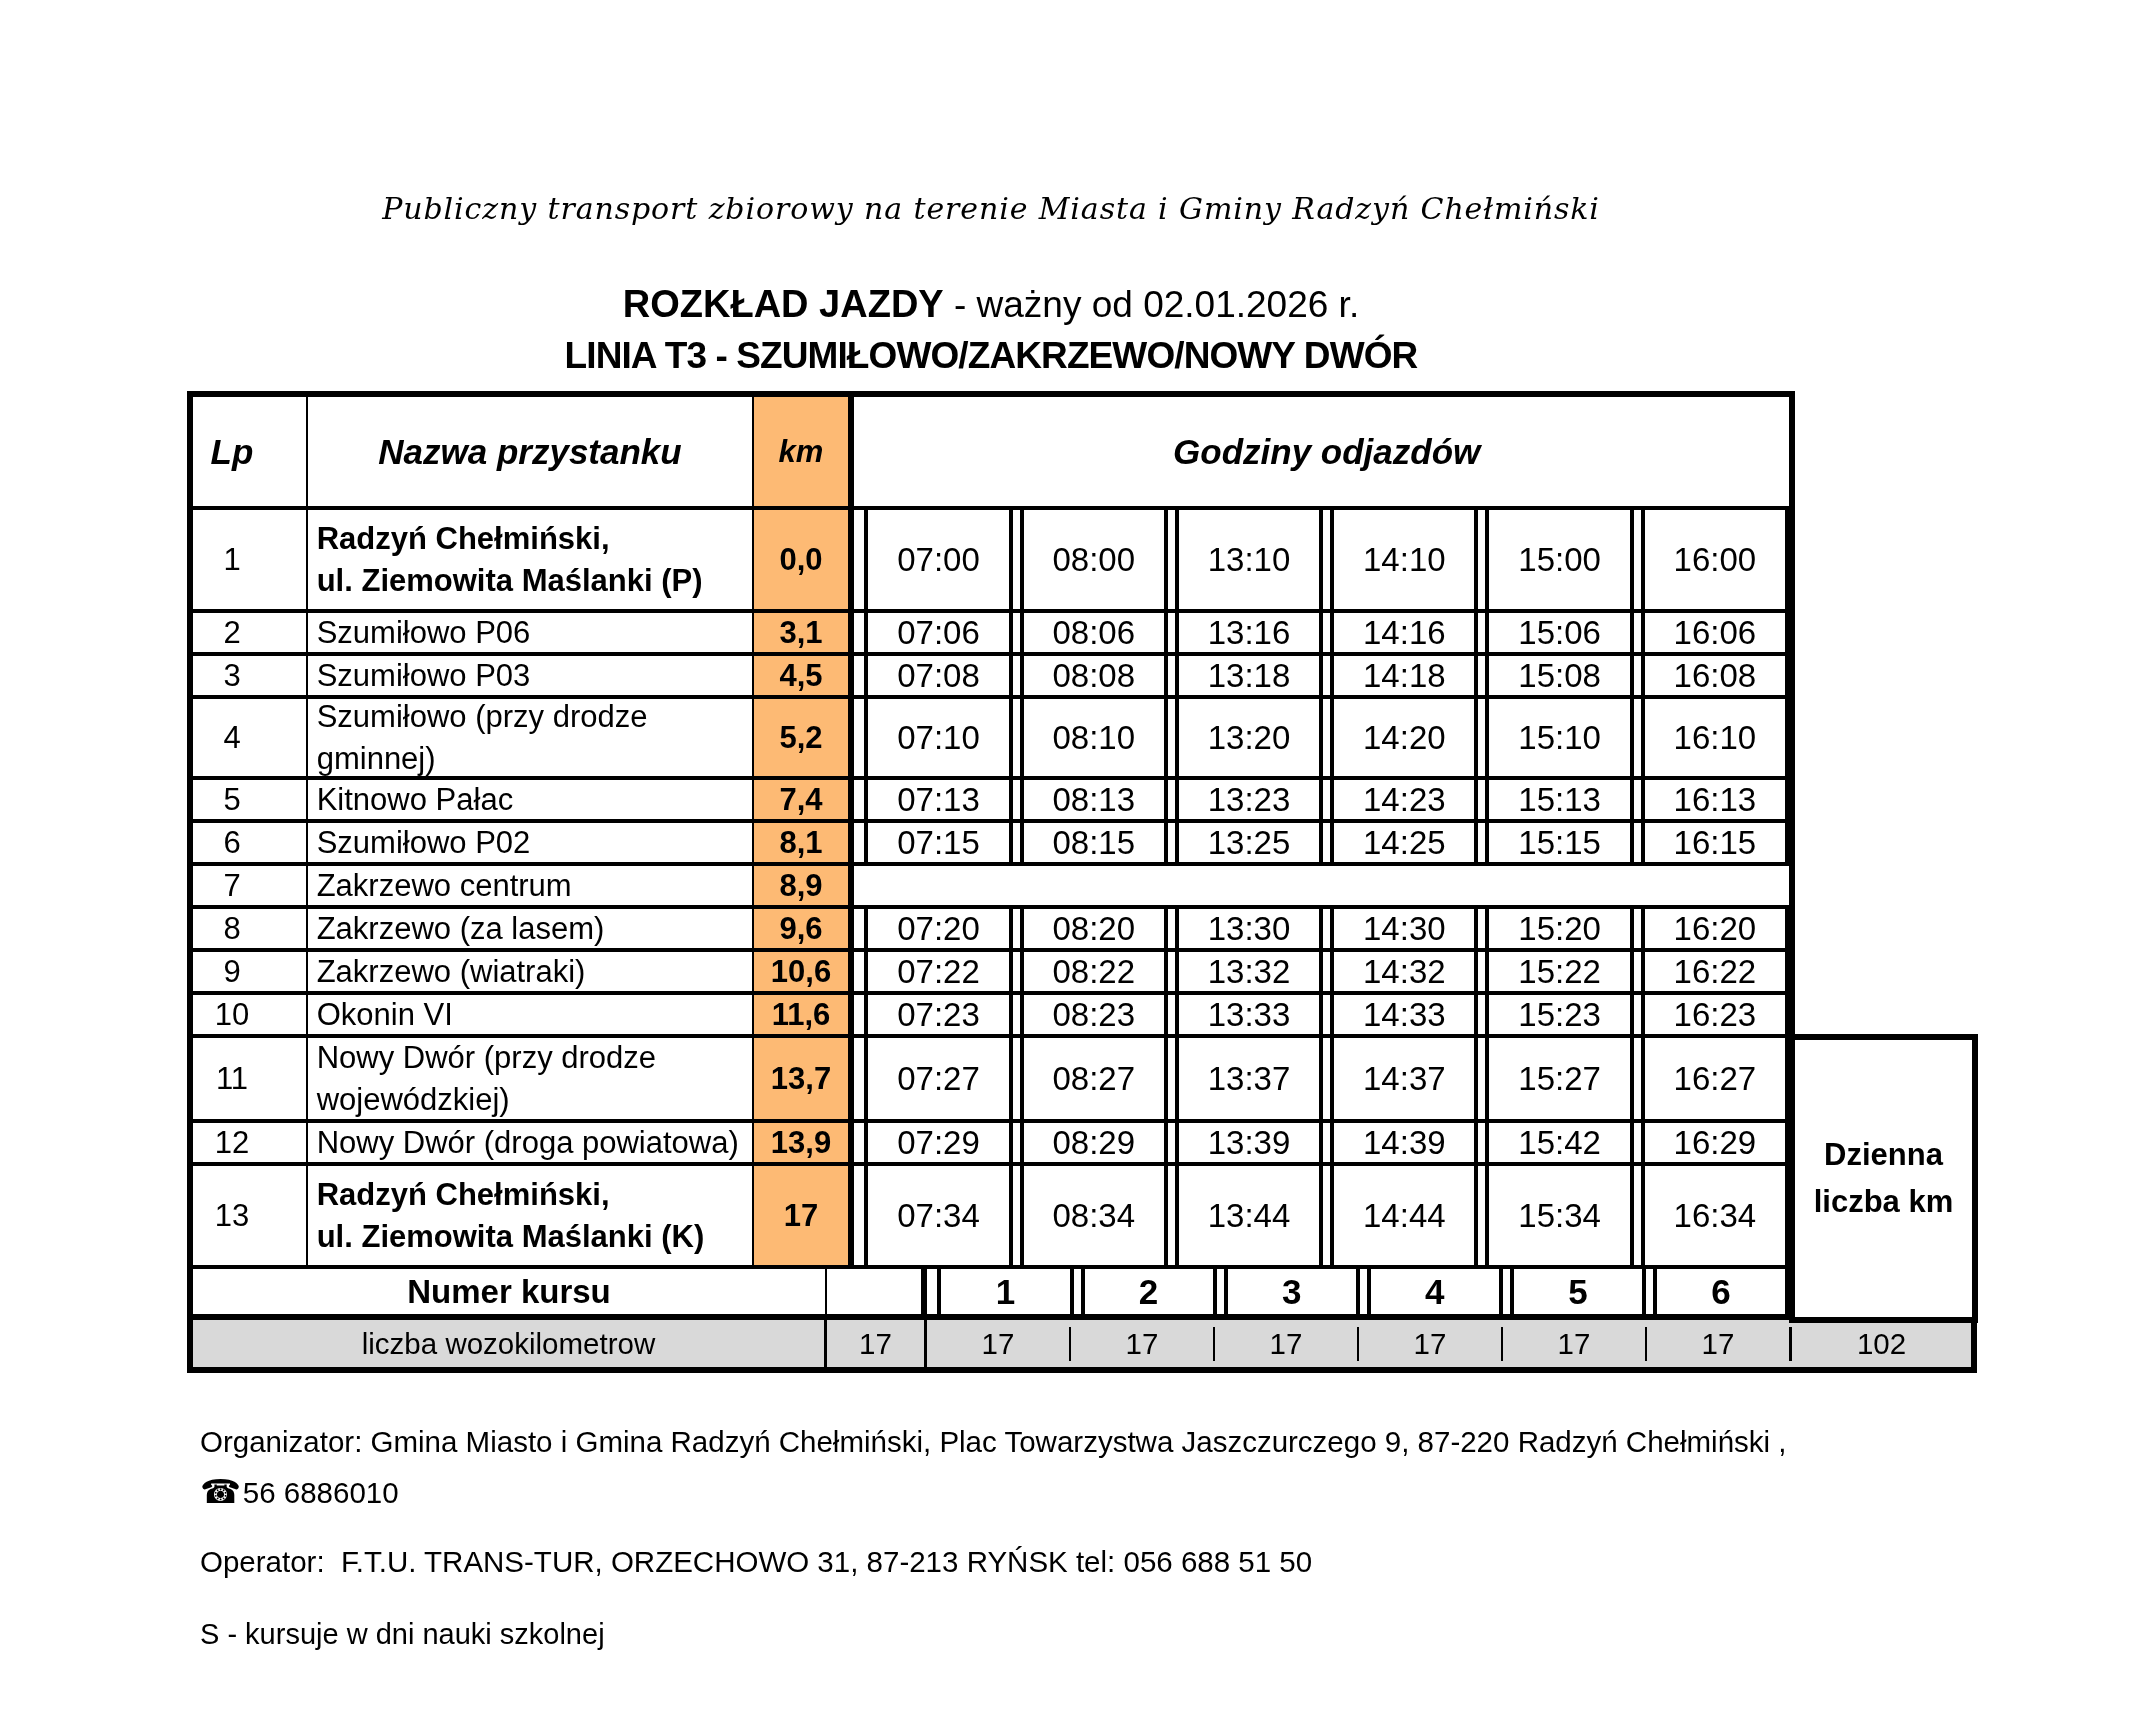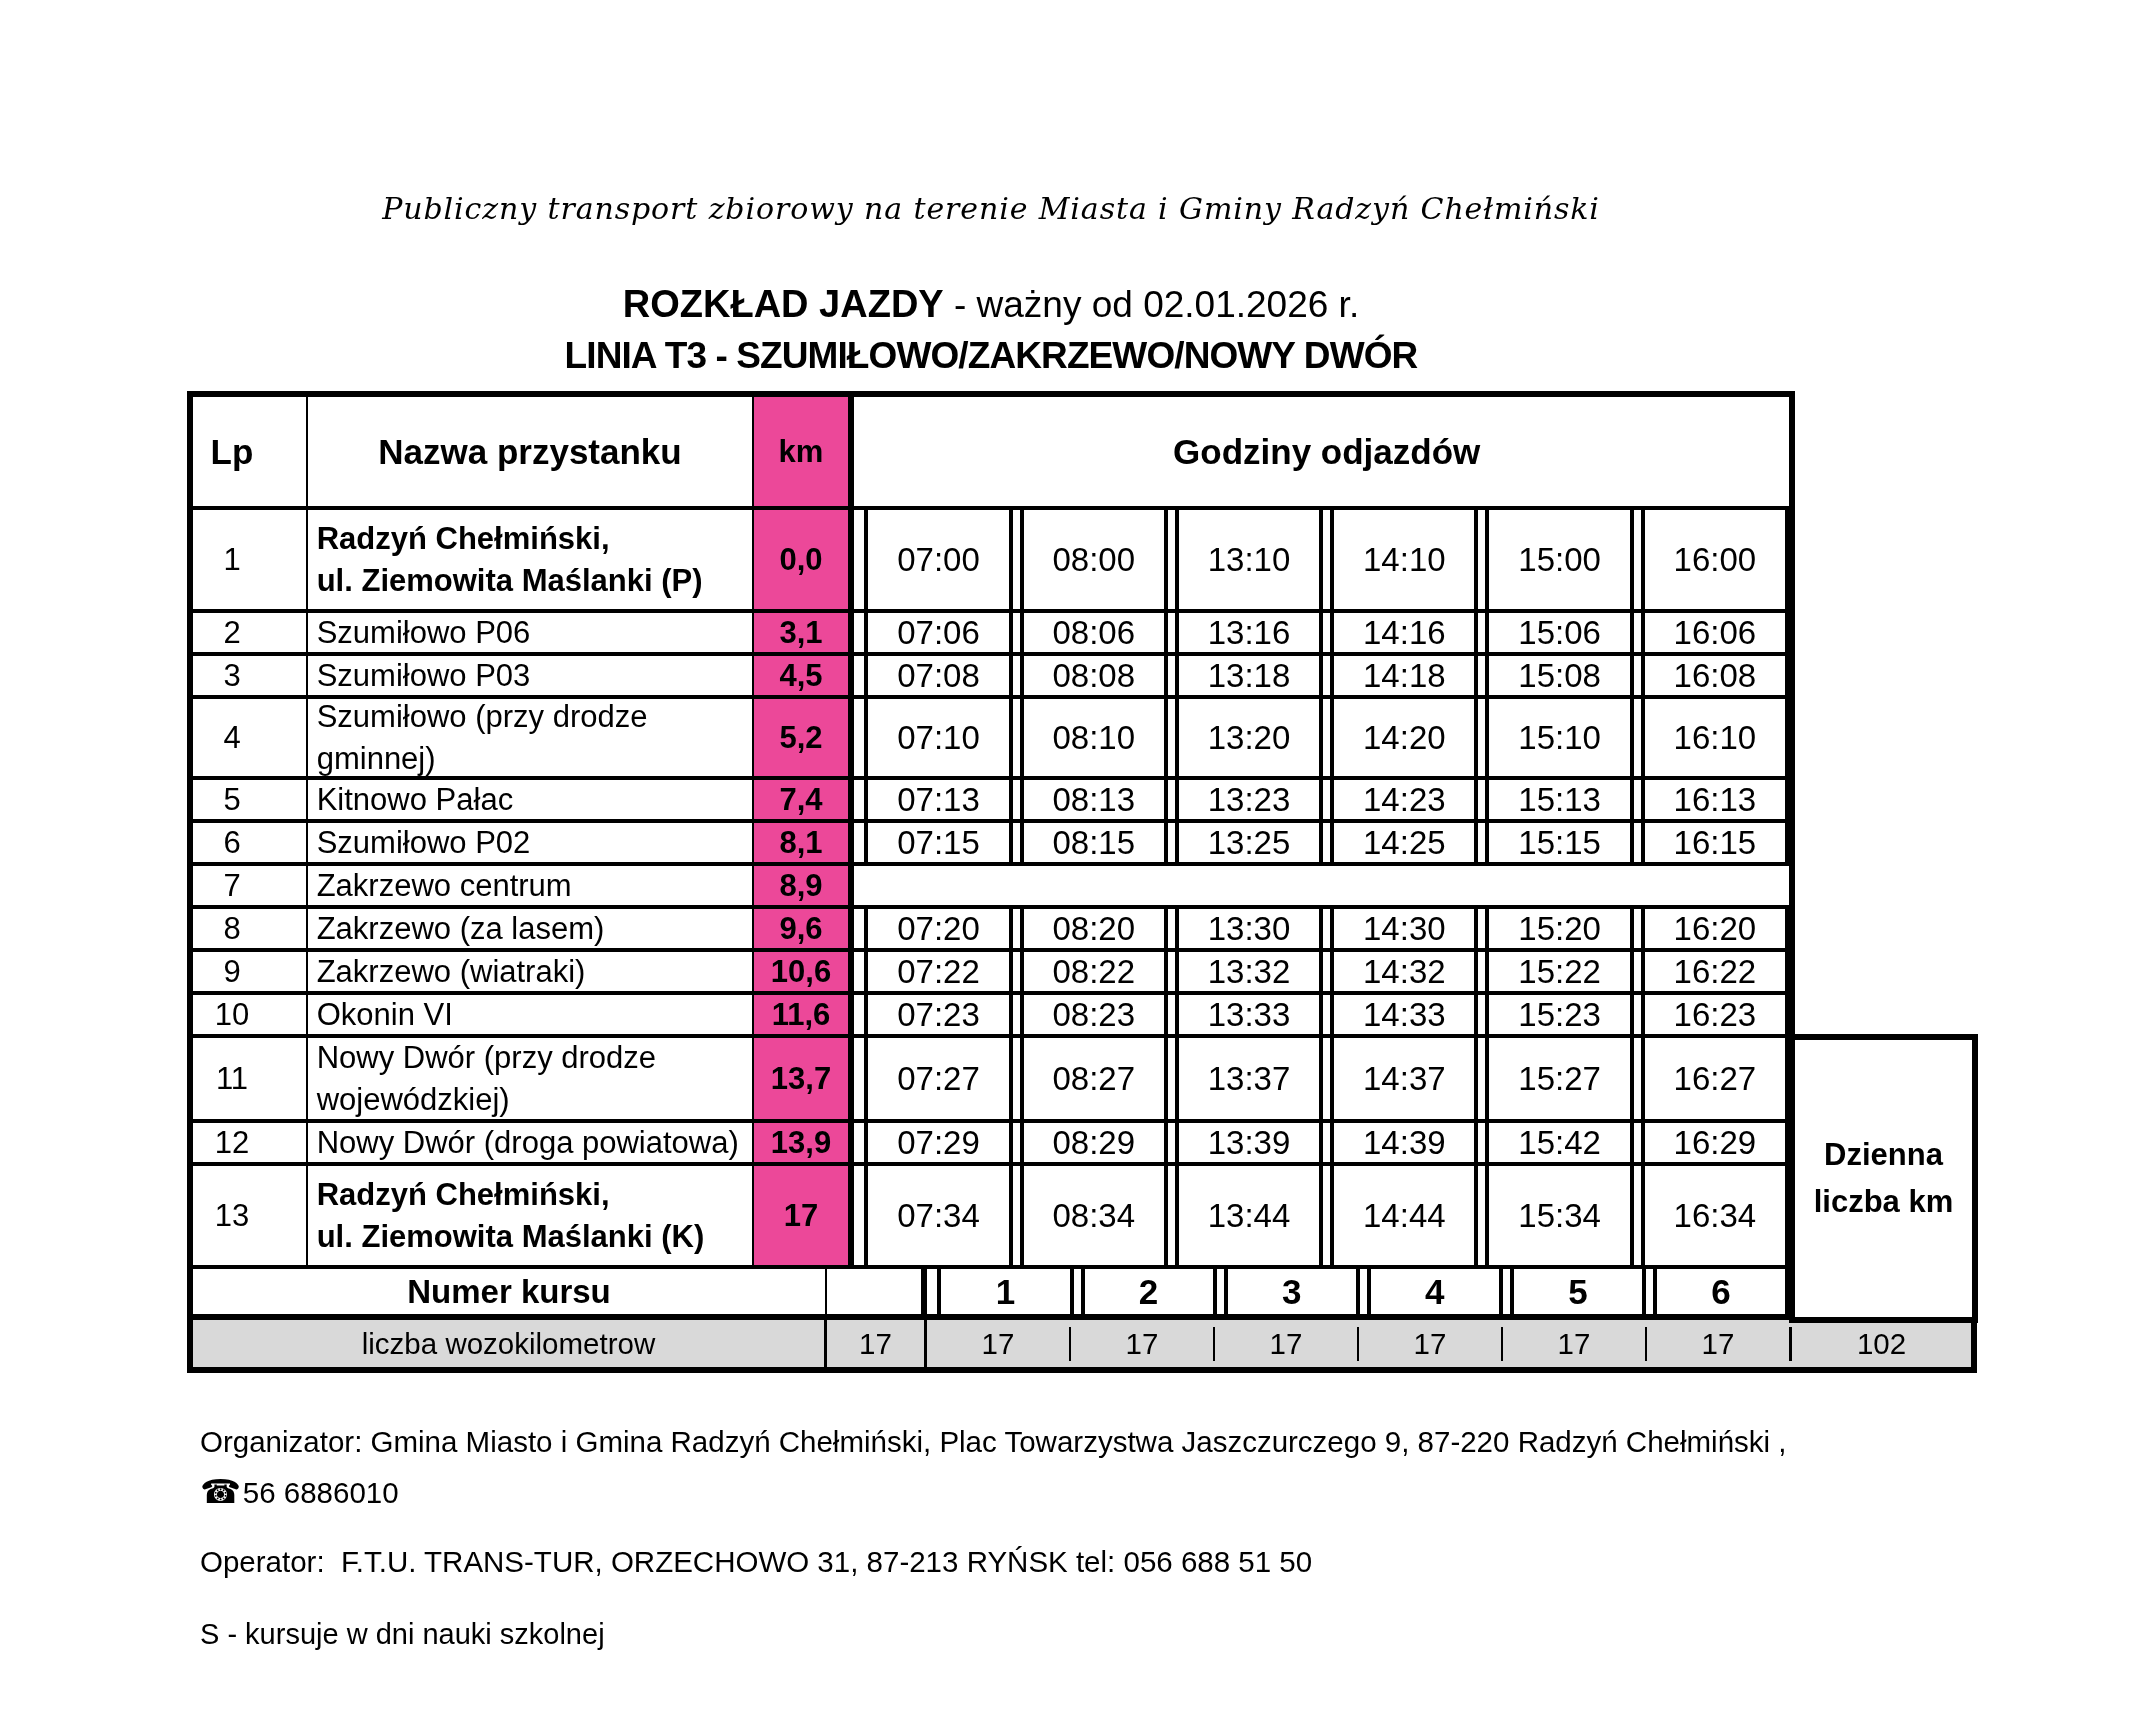--- a/index.html
+++ b/index.html
@@ -30,21 +30,21 @@
   }
   .title-line { margin-top: 57px; font-size: 38px; }
   .title-line .t-bold { font-weight: bold; }
   .title-line .t-rest { font-weight: normal; font-size: 37px; white-space: pre-wrap; }
   .subtitle-line { margin-top: 8.7px; font-size: 37px; font-weight: bold; letter-spacing: -0.9px; }
 
   
   .tablewrap { position: absolute; left: 187px; top: 391px; width: 1790px; }
   .t-main { width: 1608px; border: 6px solid #000; background: #fff; }
   .trow { display: flex; border-top: 4.3px solid #000; }
-  .trow.first { border-top: none; }
+  .trow.first { border-top: none; font-style: italic; }
   .h-header { height: 109px; }
   .h-t1  { height: 103px; }
   .h-n   { height: 43px; }
   .h-t4  { height: 81px; }
   .h-t11 { height: 85px; }
   .h-t13 { height: 103px; }
   .h-numer { height: 49px; }
 
   .c-lp {
     width: 78px; flex: none;
@@ -57,21 +57,21 @@
     border-right: 2.6px solid #000;
     display: flex; align-items: center;
     padding-left: 8.7px;
     font-size: 31px;
     white-space: pre-line;
     line-height: 1.35;
     margin-left: 35px;
   }
   .c-km {
     width: 100px; flex: none;
-    background: #ec4899;
+    background: #fdba74;
     border-right: 6px solid #000;
     display: flex; align-items: center; justify-content: center;
     font-weight: bold; font-size: 31px;
   }
   .c-times { flex: 1; display: flex; gap: 7px; padding-left: 10.4px; }
   .tbox {
     flex: 1;
     border-left: 4.3px solid #000; border-right: 4.3px solid #000;
     display: flex; align-items: center; justify-content: center;
     font-size: 33px;

